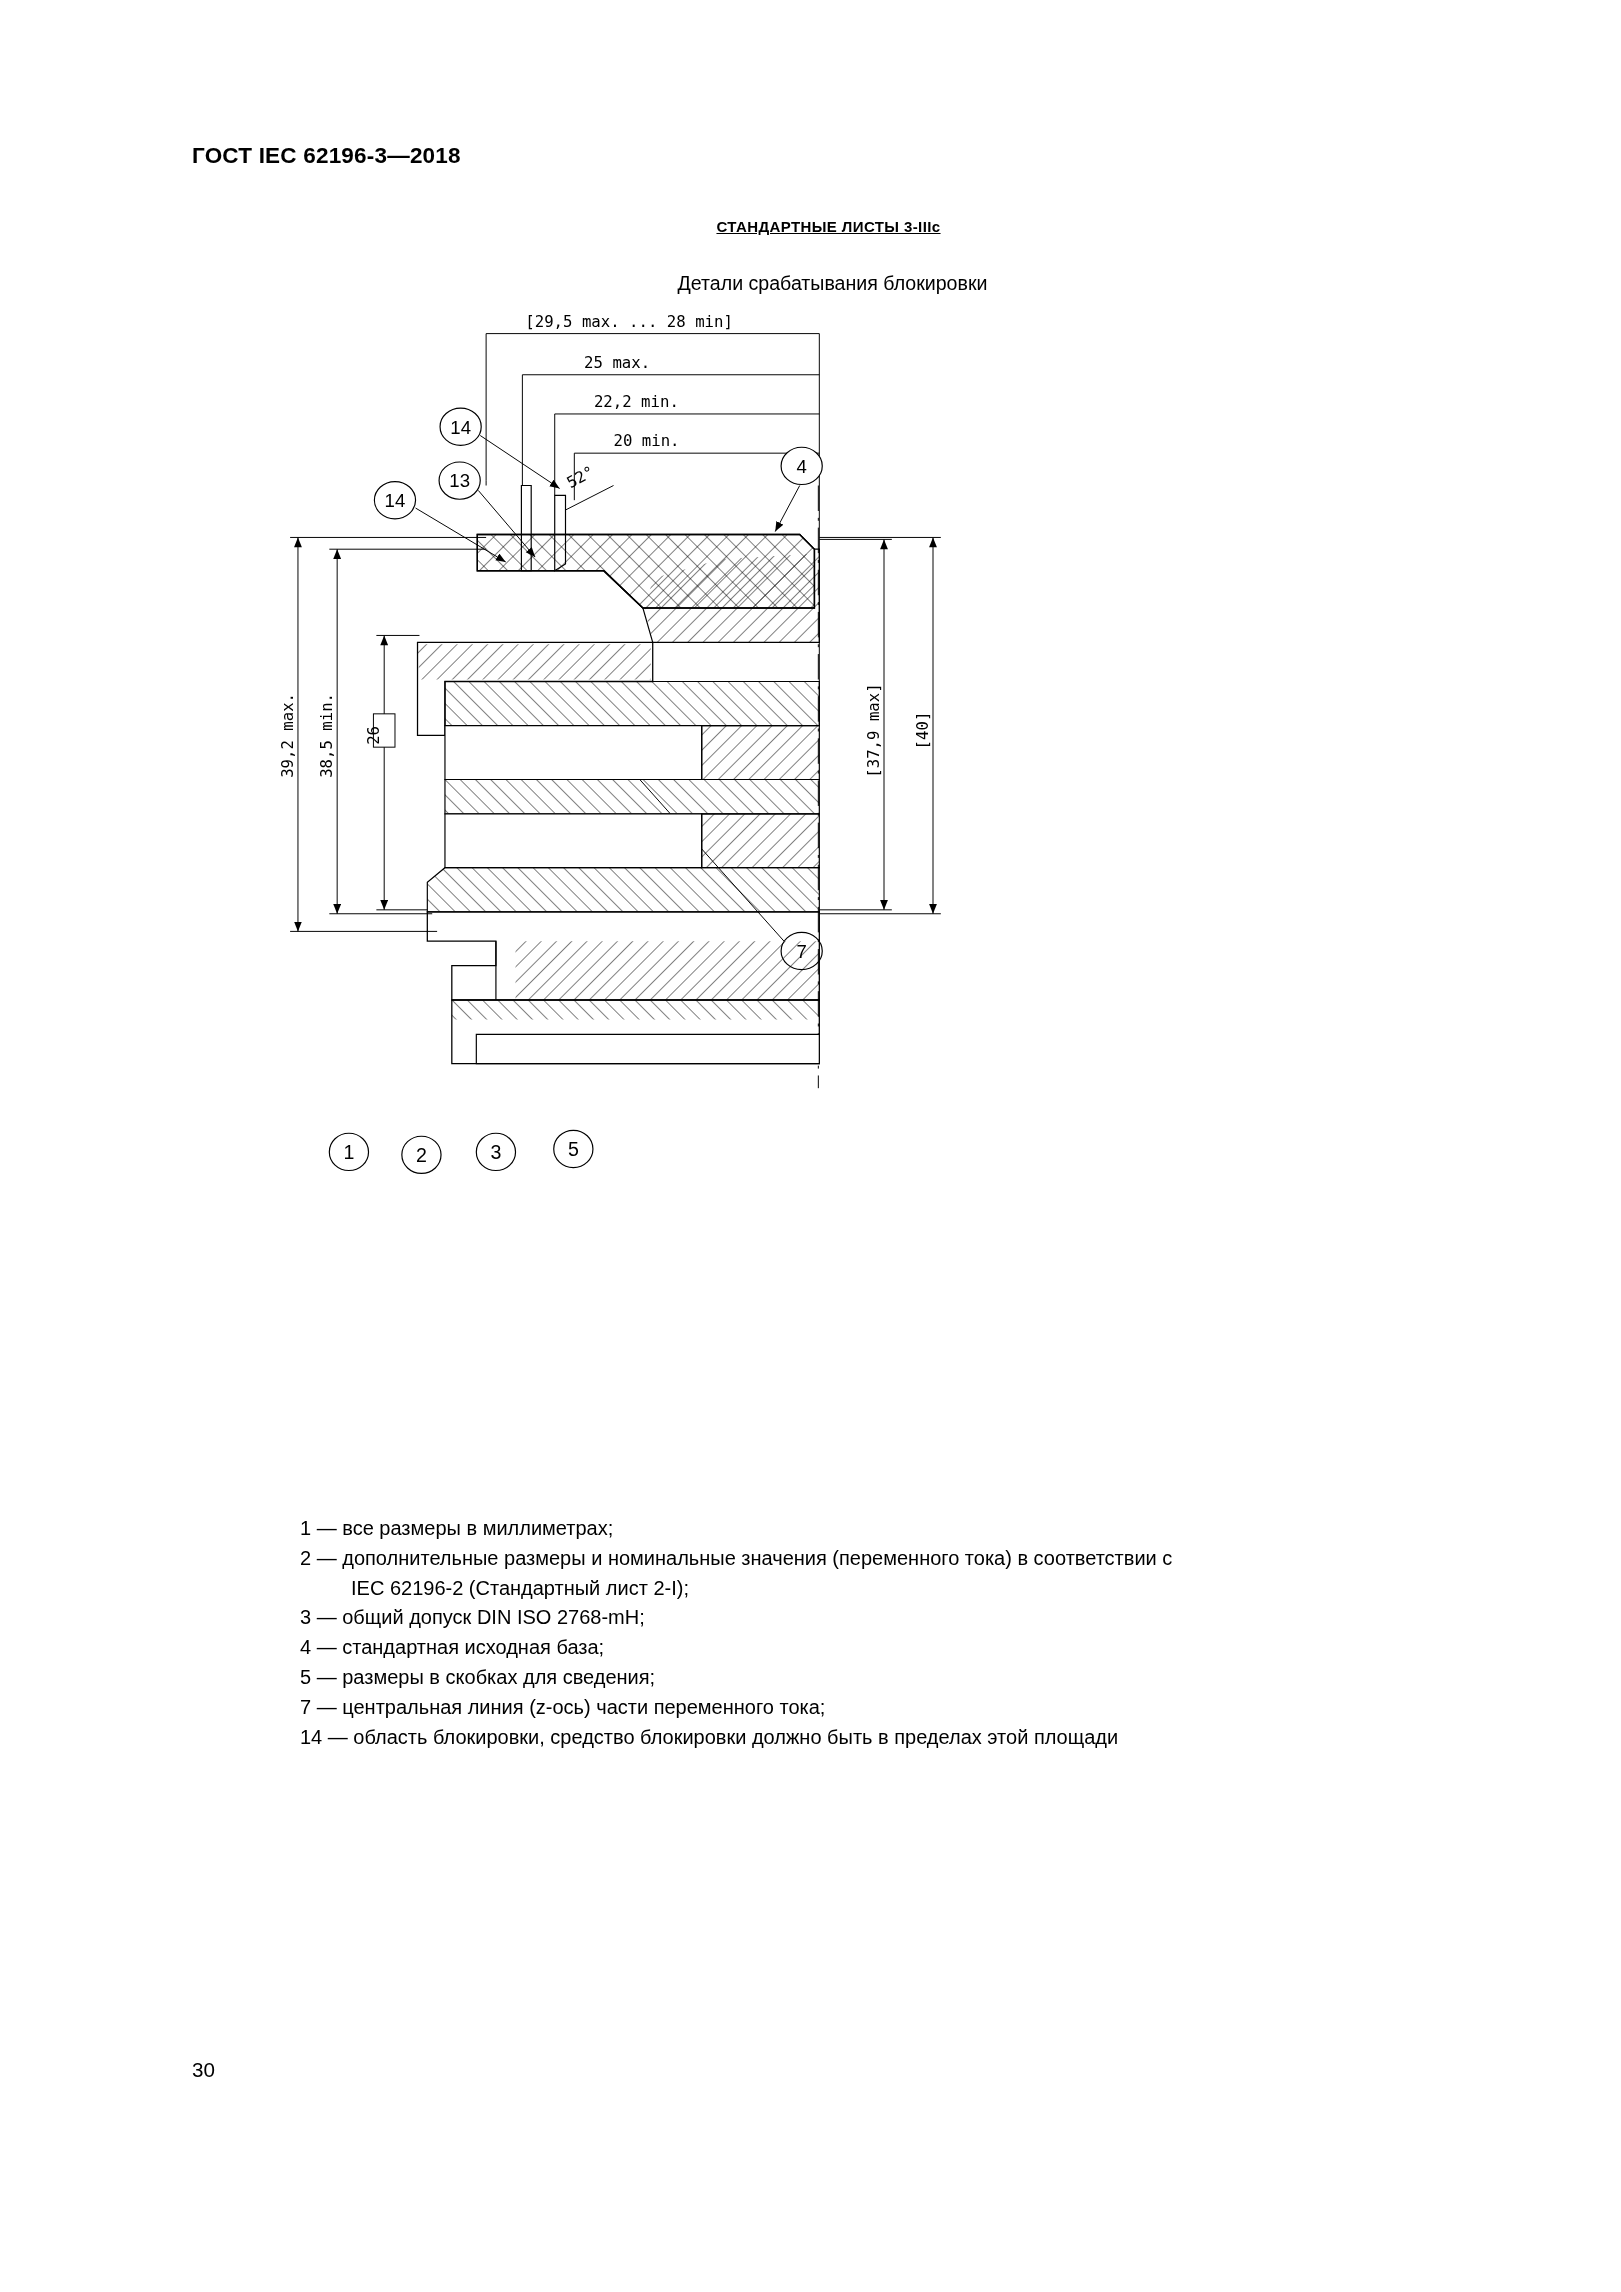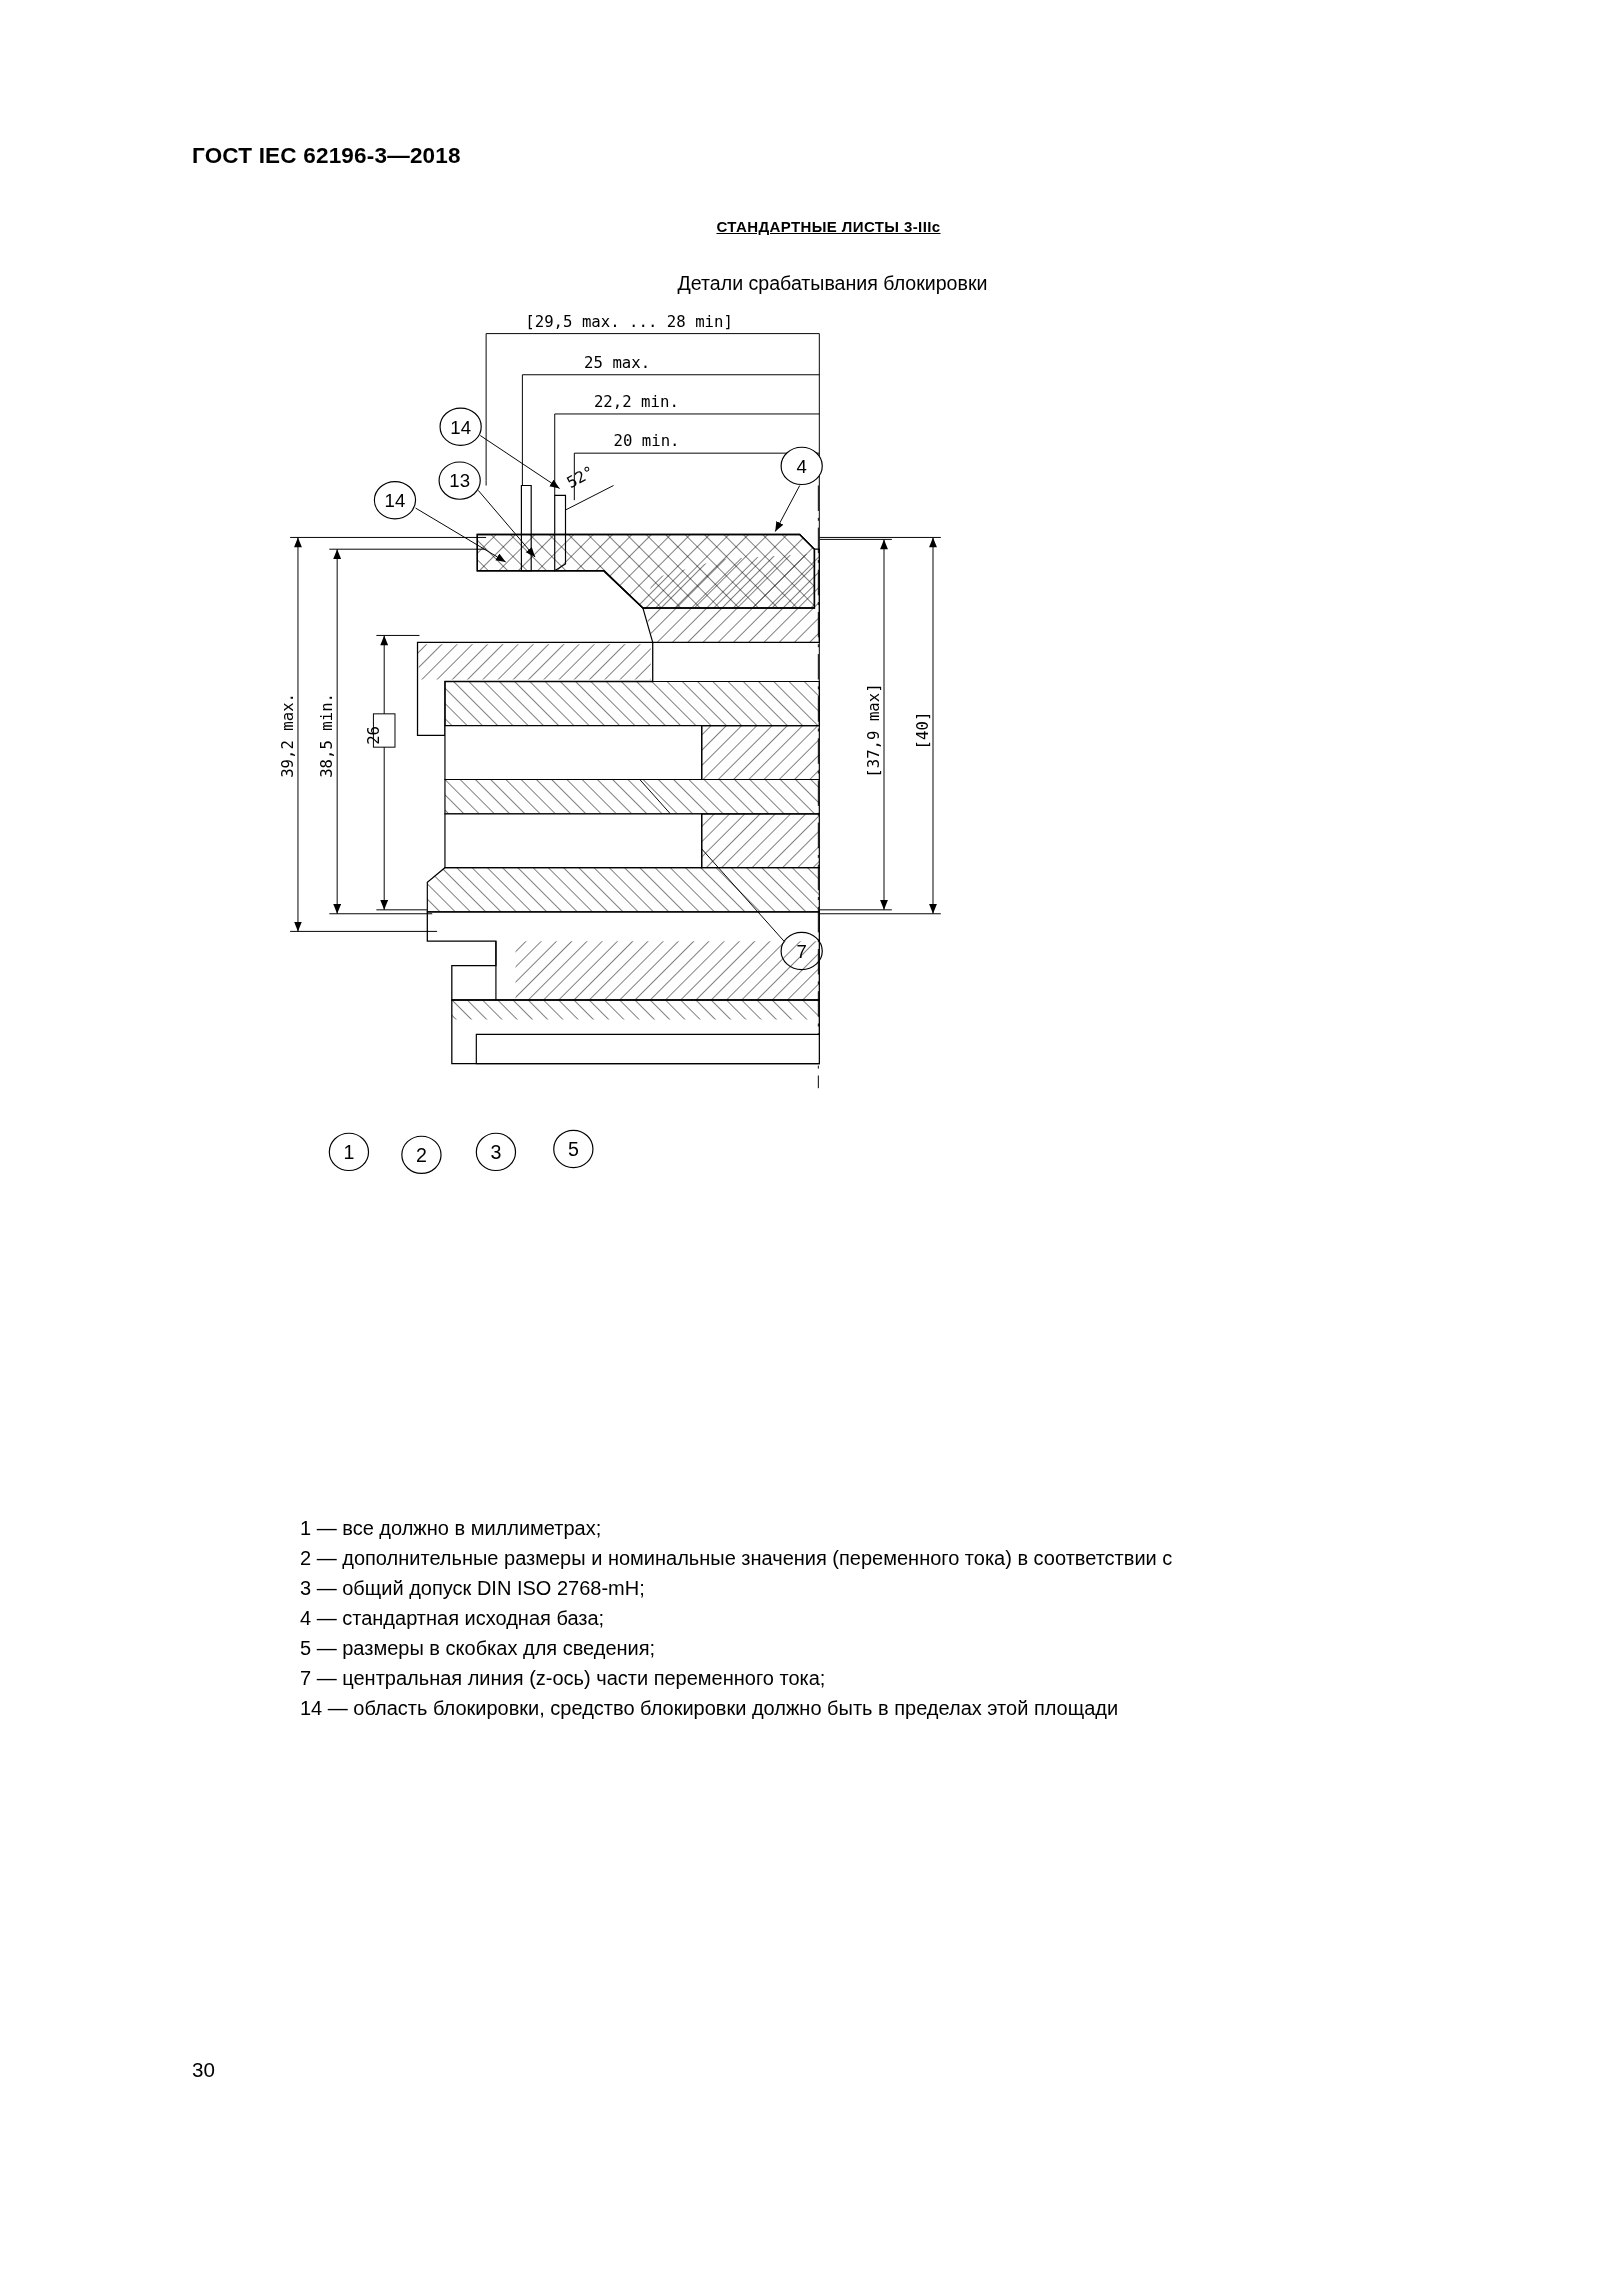--- a/index.html
+++ b/index.html
@@ -289,27 +289,28 @@
       <g>
         <ellipse cx="389" cy="852" rx="20" ry="19" fill="#fff" stroke="#000" stroke-width="1.2"></ellipse>
         <text class="note-label" x="389" y="859">5</text>
       </g>
     </svg>
   </div>
 
   <div class="notes">
     <div class="note-row">
       <span class="note-key">1 — </span>
-      <span class="note-text">все должно в миллиметрах;</span>
+      <span class="note-text">все размеры в миллиметрах;</span>
     </div>
     <div>
       <div class="note-row">
         <span class="note-key">2 — </span>
         <span class="note-text just">дополнительные размеры и номинальные значения (переменного тока) в соответствии с</span>
       </div>
+      <div class="note-cont">IEC 62196-2 (Стандартный лист 2-I);</div>
     </div>
     <div class="note-row">
       <span class="note-key">3 — </span>
       <span class="note-text">общий допуск DIN ISO 2768-mH;</span>
     </div>
     <div class="note-row">
       <span class="note-key">4 — </span>
       <span class="note-text">стандартная исходная база;</span>
     </div>
     <div class="note-row">

